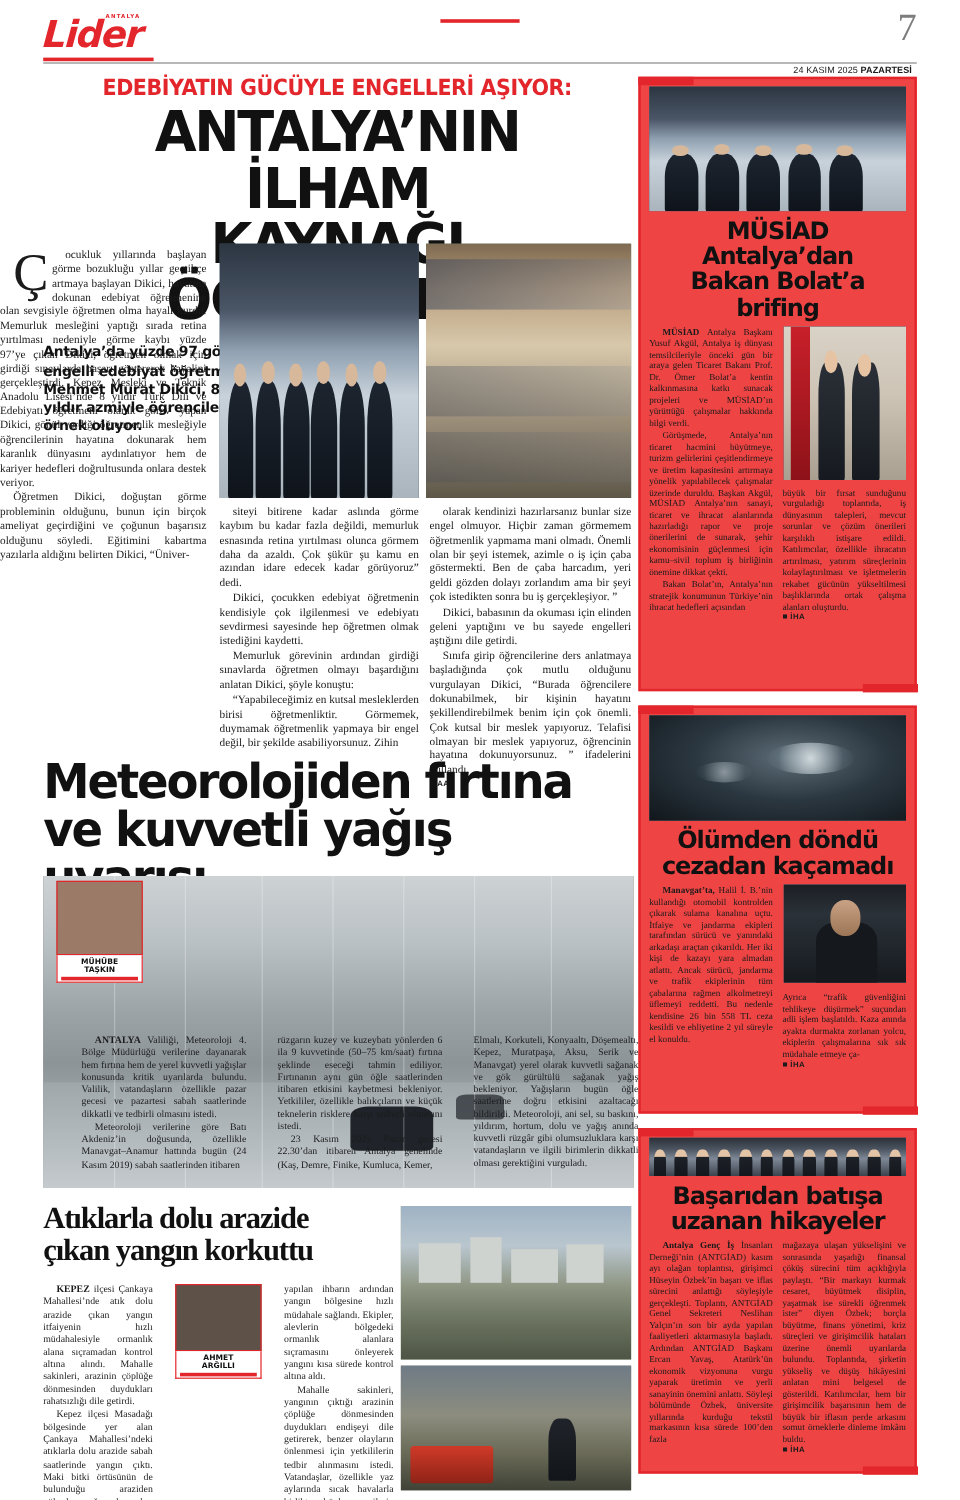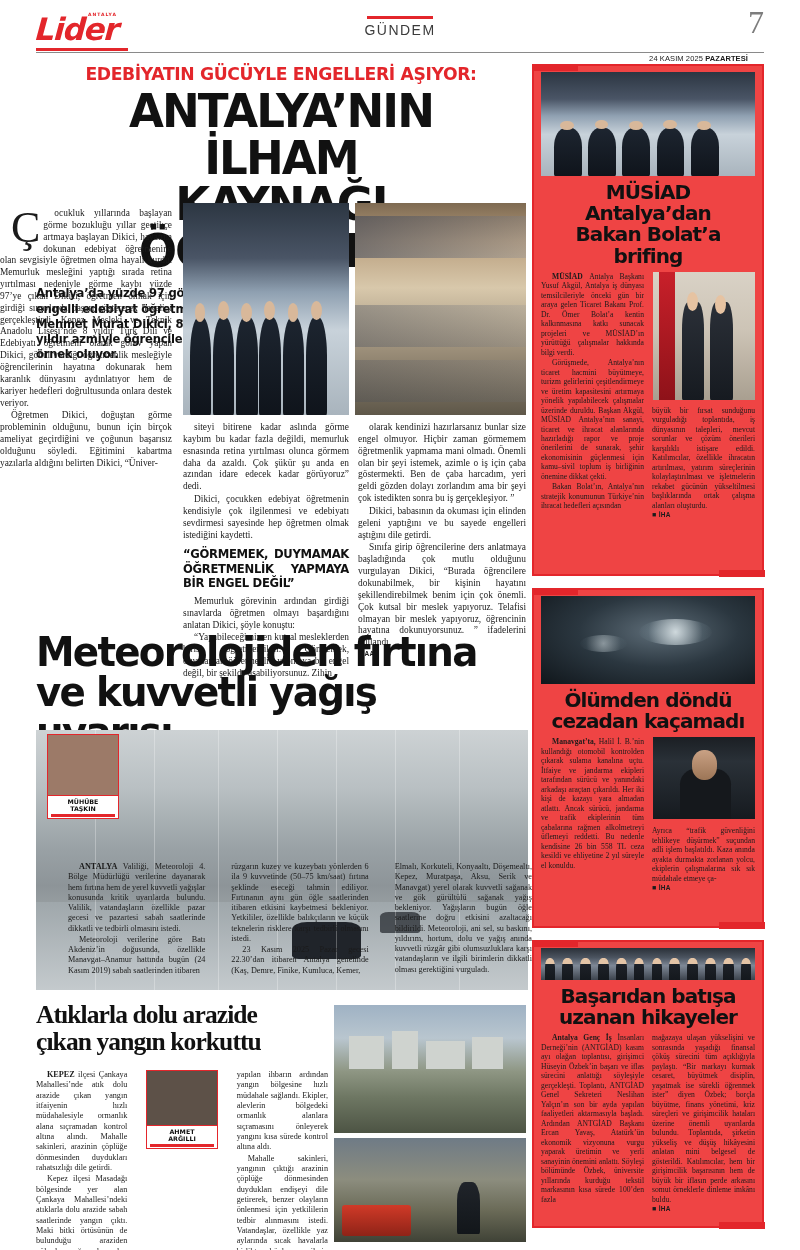--- a/index.html
+++ b/index.html
@@ -48,21 +48,21 @@
   .section-bar {
     position: absolute; left: 50%; transform: translateX(-50%); top: 16px;
     width: 66px; height: 3px; background: #e3262b;
   }
   .page-num {
     position: absolute; right: 36px; top: 4px;
     font-family: "Liberation Serif", serif;
     font-size: 32px; color: #7d7d7d; font-weight: 300;
   }
   .date-line {
-    position: absolute; right: 52px; top: 54px;
+    position: absolute; right: 40px; top: 54px;
     font-family: "Liberation Sans", sans-serif;
     font-size: 7.5px; color: #1a1a1a; letter-spacing: 0.1px;
   }
   .date-line b { font-weight: bold; }
 
   
   .left-col { position: absolute; left: 36px; top: 64px; width: 490px; }
 
   .kicker {
     font-family: "DejaVu Sans", sans-serif;
@@ -338,21 +338,20 @@
 <div id="page">
 
   <div class="masthead">
     <div class="logo-wrap">
       <div class="logo-text">Lider</div>
       <div class="logo-sub">ANTALYA</div>
     </div>
     <div class="logo-underline"></div>
     <div class="head-rule"></div>
     <div class="section-bar"></div>
-    <div class="section-tag">GÜNDEM</div>
     <div class="page-num">7</div>
     <div class="date-line"><span>24 KASIM 2025 </span><b>PAZARTESİ</b></div>
   </div>
 
   <div class="left-col">
     <div class="kicker">EDEBİYATIN GÜCÜYLE ENGELLERİ AŞIYOR:</div>
     <div class="main-head">
       <div>ANTALYA’NIN İLHAM</div>
       <div>KAYNAĞI ÖĞRETMENİ</div>
     </div>
@@ -385,23 +384,22 @@
   <div class="photo-main2">
     <div class="ph ph-corridor">
       <div class="layer"></div>
       <div class="band" style="top:6%"></div>
       <div class="band" style="top:48%;opacity:.6"></div>
       <div class="band" style="top:74%;opacity:.45"></div>
     </div>
   </div>
 
   <div class="col-b bodytext">
-    <p>siteyi bitirene kadar aslında görme kaybım bu kadar fazla değildi, memurluk esnasında retina yırtılması olunca görmem daha da azaldı. Çok şükür şu anda en azından idare edecek kadar görüyoruz” dedi.</p>
+    <p>siteyi bitirene kadar aslında görme kaybım bu kadar fazla değildi, memurluk esnasında retina yırtılması olunca görmem daha da azaldı. Çok şükür şu kamu en azından idare edecek kadar görüyoruz” dedi.</p>
     <p>Dikici, çocukken edebiyat öğretmenin kendisiyle çok ilgilenmesi ve edebiyatı sevdirmesi sayesinde hep öğretmen olmak istediğini kaydetti.</p>
-    <div class="subhead-box">“GÖRMEMEK, DUYMAMAK ÖĞRETMENLİK YAPMAYA BİR ENGEL DEĞİL”</div>
     <p>Memurluk görevinin ardından girdiği sınavlarda öğretmen olmayı başardığını anlatan Dikici, şöyle konuştu:</p>
     <p>“Yapabileceğimiz en kutsal mesleklerden birisi öğretmenliktir. Görmemek, duymamak öğretmenlik yapmaya bir engel değil, bir şekilde asabiliyorsunuz. Zihin</p>
   </div>
 
   <div class="col-c bodytext">
     <p>olarak kendinizi hazırlarsanız bunlar size engel olmuyor. Hiçbir zaman görmemem öğretmenlik yapmama mani olmadı. Önemli olan bir şeyi istemek, azimle o iş için çaba göstermekti. Ben de çaba harcadım, yeri geldi gözden dolayı zorlandım ama bir şeyi çok istedikten sonra bu iş gerçekleşiyor. ”</p>
     <p>Dikici, babasının da okuması için elinden geleni yaptığını ve bu sayede engelleri aştığını dile getirdi.</p>
     <p>Sınıfa girip öğrencilerine ders anlatmaya başladığında çok mutlu olduğunu vurgulayan Dikici, “Burada öğrencilere dokunabilmek, bir kişinin hayatını şekillendirebilmek benim için çok önemli. Çok kutsal bir meslek yapıyoruz. Telafisi olmayan bir meslek yapıyoruz, öğrencinin hayatına dokunuyorsunuz. ” ifadelerini kullandı.</p>
     <div class="agency"><span class="sq">■</span> <span>AA</span></div>
   </div>

